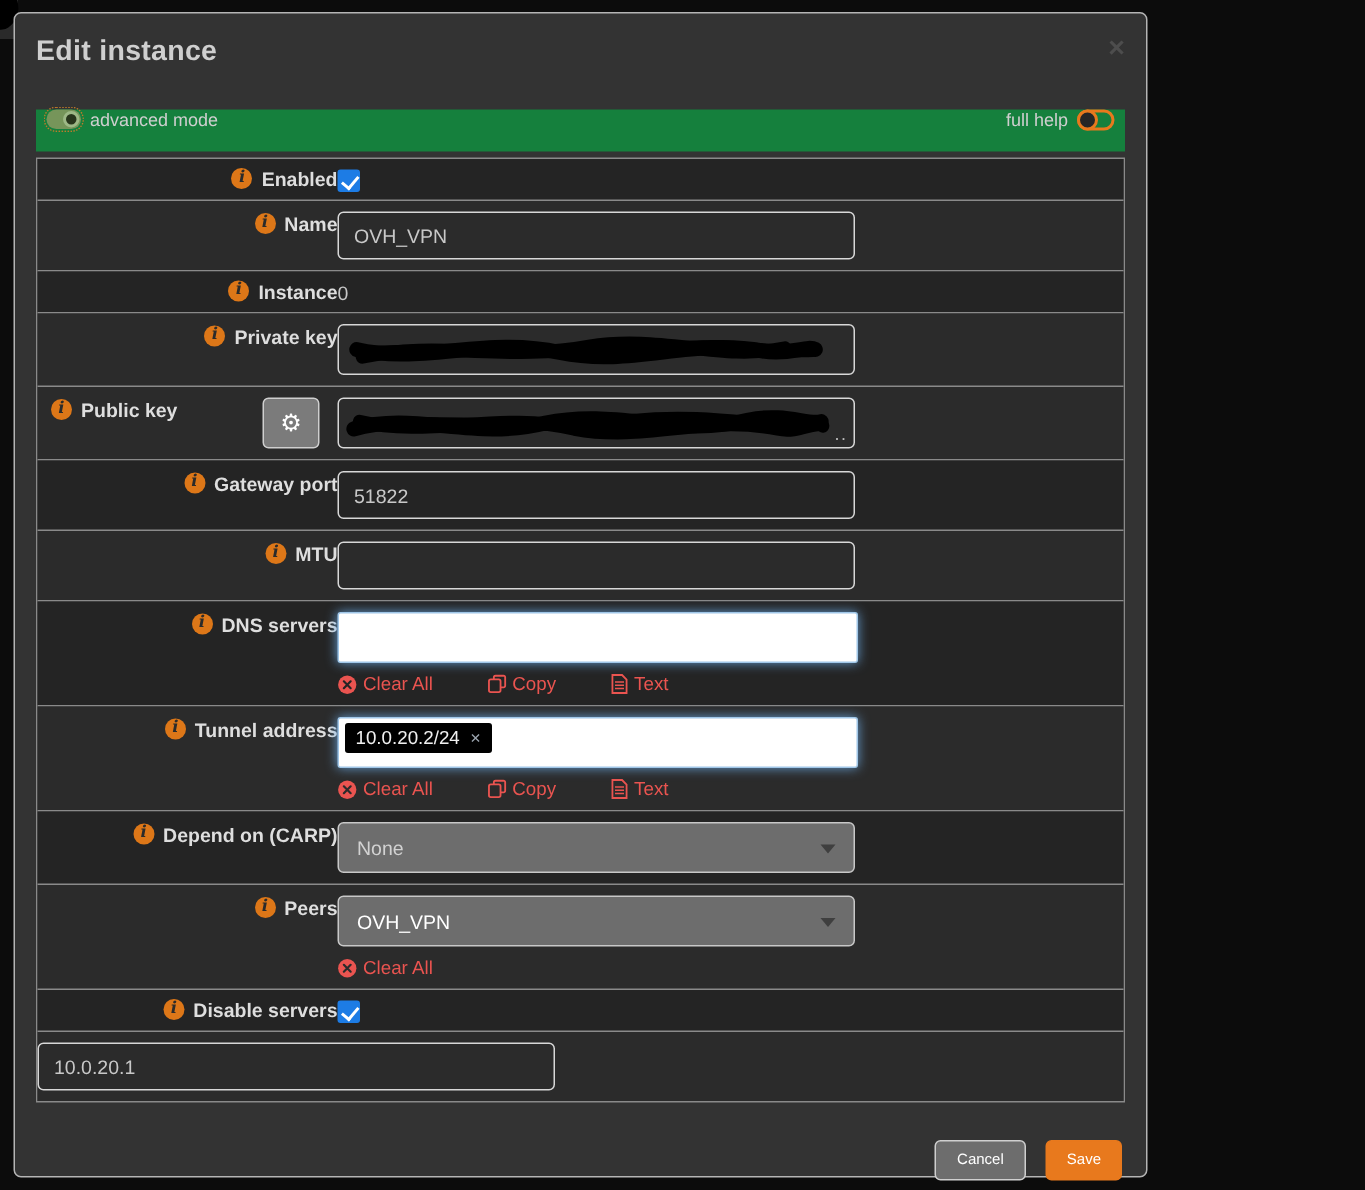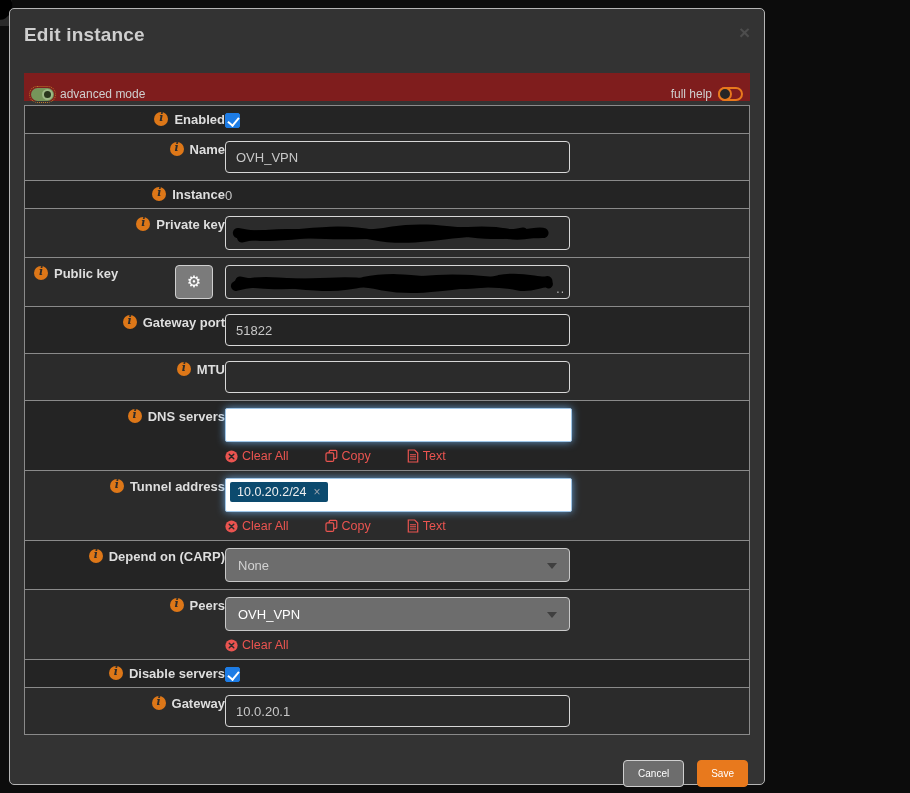--- a/index.html
+++ b/index.html
@@ -12,21 +12,21 @@
   .modal { position:absolute; left:9px; top:8px; width:756px; height:777px; background:#333333; border:1px solid #b5b5b5; border-radius:5px; display:flex; flex-direction:column; }
 
   .modal-header { position:relative; padding:15px 14px 13px 14px; }
   .modal-title { font-size:19px; font-weight:bold; color:#cfcfcf; letter-spacing:0.2px; }
   .close-x { position:absolute; right:14px; top:14px; font-size:19px; font-weight:bold; color:#4d4d4d; cursor:pointer; line-height:1; }
   .header-sep { height:1px; background:#e6e6e6; }
 
   .modal-body { flex:1; padding:14px; }
 
   
-  .help-bar { background:#7f1d1d; height:28px; display:flex; align-items:flex-end; padding:0 7px; margin-bottom:4px; }
+  .help-bar { background:#15803d; height:28px; display:flex; align-items:flex-start; padding:0 7px; margin-bottom:4px; }
   .toggle-on { position:relative; width:23px; height:13px; background:#76955a; border-radius:7px; outline:1px dotted #bf7a2a; outline-offset:1px; margin-right:6px; }
   .toggle-on .knob { position:absolute; right:1px; top:1px; width:11px; height:11px; background:#28351c; border:2px solid #9db886; border-radius:50%; }
   .help-bar-text { font-size:12px; color:#cfcfcf; }
   .help-bar-right { margin-left:auto; display:flex; align-items:center; }
   .toggle-off { position:relative; width:25px; height:14px; border:2px solid #e8791d; border-radius:8px; margin-left:6px; }
   .toggle-off .knob { position:absolute; left:-2px; top:-2px; width:14px; height:14px; border:2px solid #e8791d; border-radius:50%; background:#262626; }
 
   
   .form-table { border:1px solid #8a8a8a; }
   .row { display:flex; border-bottom:1px solid #8a8a8a; }
@@ -49,21 +49,21 @@
   .static-val { font-size:13px; color:#c8c8c8; padding-top:2px; }
 
   
   .gear-btn { margin-left:auto; margin-right:12px; width:38px; height:34px; background:#7b7b7b; border:1px solid #cfcfcf; border-radius:4px; color:#ffffff; font-size:16px; line-height:32px; text-align:center; cursor:pointer; font-family:"DejaVu Sans", sans-serif; }
   .key-input { position:relative; width:345px; height:34px; border:1px solid #d8d8d8; border-radius:4px; overflow:hidden; }
   .key-input svg { position:absolute; left:2px; top:2px; width:96%; height:30px; }
   .overflow-dots { position:absolute; right:4px; bottom:2px; font-size:12px; color:#bbbbbb; letter-spacing:1px; }
 
   
   .tokenfield { width:347px; height:34px; background:#ffffff; border:1px solid #9fc6e8; border-radius:2px; box-shadow:0 0 8px rgba(110,175,235,0.85); padding:3px 4px; cursor:text; }
-  .token { display:inline-flex; align-items:center; background:#0c4a6e; color:#f0f0f0; font-size:12.5px; border-radius:2px; padding:3px 7px; }
+  .token { display:inline-flex; align-items:center; background:#000000; color:#f0f0f0; font-size:12.5px; border-radius:2px; padding:3px 7px; }
   .token .tok-x { margin-left:7px; color:#9aa3ad; font-size:12px; cursor:pointer; }
 
   .actions { display:flex; align-items:center; margin-top:7px;gap:20px; }
   .act { display:inline-flex; align-items:center; color:#ea5450; font-size:12.5px; margin-right:16px; cursor:pointer; text-decoration:none; }
   .act svg { margin-right:4px; }
 
   
   .select { position:relative; width:345px; height:34px; background:#6d6d6d; border:1px solid #c8c8c8; border-radius:4px; display:flex; align-items:center; padding:0 12px; cursor:pointer; }
   .sel-text { font-size:13px; color:#ffffff; }
   .sel-text.muted { color:#d2d2d2; }
@@ -302,24 +302,20 @@
         <div class="cell-label">
           <span class="info"></span>
           <span class="lbl">Disable servers</span>
         </div>
         <div class="cell-control">
           <div class="checkbox"></div>
         </div>
       </div>
 
       <div class="row light">
-        <div class="cell-label">
-          <span class="info"></span>
-          <span class="lbl">Gateway</span>
-        </div>
         <div class="cell-control">
           <input class="txt" type="text" value="10.0.20.1" style="">
         </div>
       </div>
 
     </div>
   </div>
 
   <div class="footer-sep"></div>
   <div class="modal-footer">

